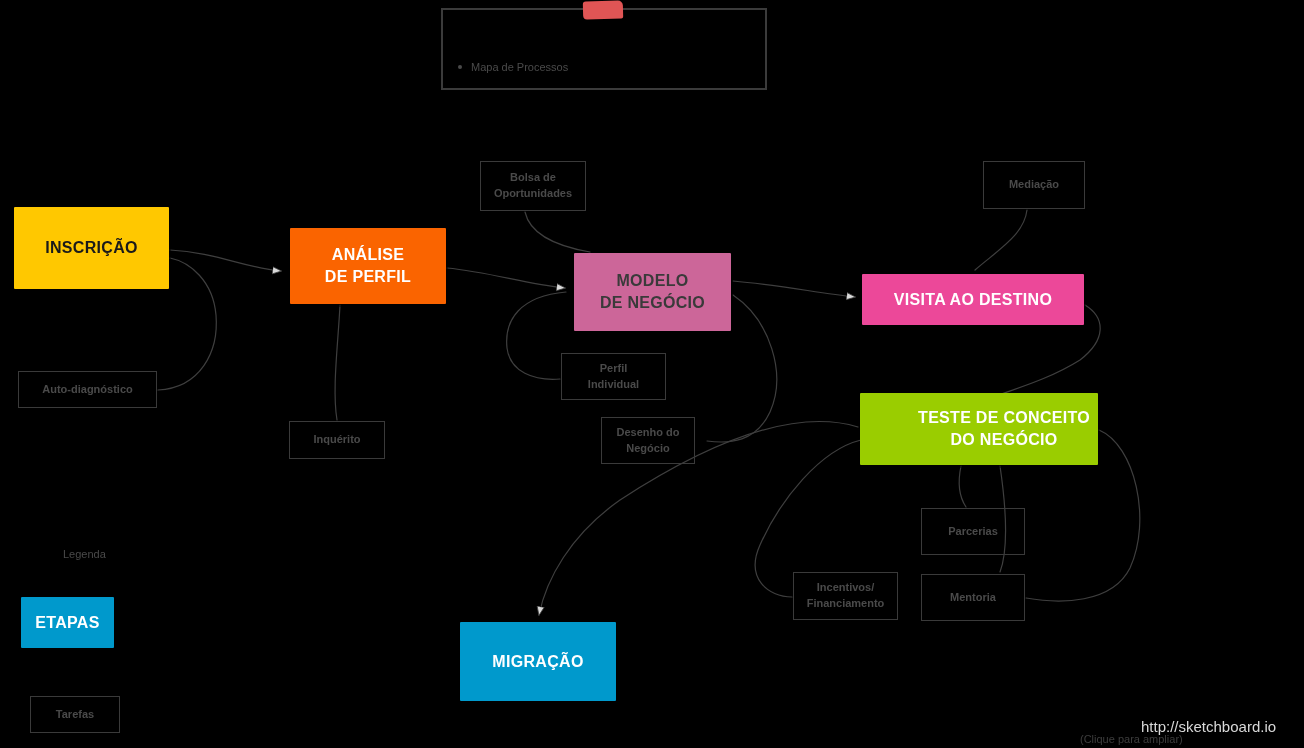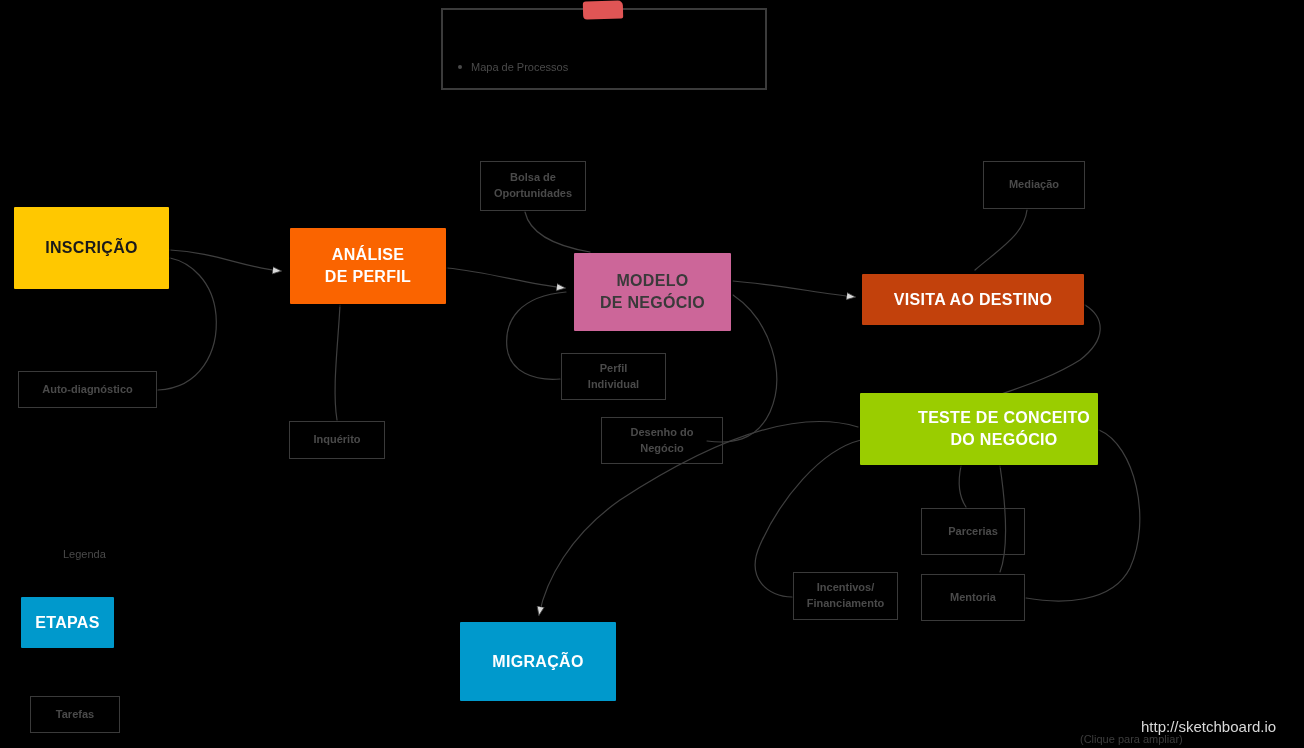--- a/index.html
+++ b/index.html
@@ -176,42 +176,42 @@
   <div id="nodes">
       <div class="stage" style="left: 14px; top: 207px; width: 155px; height: 82px; background: rgb(255, 200, 0); color: rgb(26, 26, 26); box-shadow: rgba(0, 0, 0, 0.45) 2px 3px 0px;">
         <span>INSCRIÇÃO</span>
       </div>
       <div class="stage" style="left: 290px; top: 228px; width: 156px; height: 76px; background: rgb(250, 100, 0); color: rgb(255, 255, 255); box-shadow: rgba(0, 0, 0, 0.45) 2px 3px 0px;">
         <span>ANÁLISE<br>DE PERFIL</span>
       </div>
       <div class="stage" style="left: 574px; top: 253px; width: 157px; height: 78px; background: rgb(204, 102, 153); color: rgb(58, 58, 58); box-shadow: rgba(0, 0, 0, 0.45) 2px 3px 0px;">
         <span>MODELO<br>DE NEGÓCIO</span>
       </div>
-      <div class="stage" style="left: 862px; top: 274px; width: 222px; height: 51px; background: #c2410c; color: rgb(255, 255, 255); box-shadow: rgba(0, 0, 0, 0.45) 2px 3px 0px;">
+      <div class="stage" style="left: 862px; top: 274px; width: 222px; height: 51px; background: #ec4899; color: rgb(255, 255, 255); box-shadow: rgba(0, 0, 0, 0.45) 2px 3px 0px;">
         <span>VISITA AO DESTINO</span>
       </div>
       <div class="stage" style="left: 860px; top: 393px; width: 238px; height: 72px; background: rgb(154, 205, 0); color: rgb(255, 255, 255); box-shadow: rgba(0, 0, 0, 0.45) 2px 3px 0px; justify-content: flex-end;">
         <span>TESTE DE CONCEITO<br>DO NEGÓCIO</span>
       </div>
       <div class="stage" style="left: 460px; top: 622px; width: 156px; height: 79px; background: rgb(0, 153, 204); color: rgb(255, 255, 255); box-shadow: rgba(0, 0, 0, 0.45) 2px 3px 0px;">
         <span>MIGRAÇÃO</span>
       </div>
       <div class="task" style="left: 18px; top: 371px; width: 139px; height: 37px;">
         <span>Auto-diagnóstico</span>
       </div>
       <div class="task" style="left: 289px; top: 421px; width: 96px; height: 38px;">
         <span>Inquérito</span>
       </div>
       <div class="task" style="left: 480px; top: 161px; width: 106px; height: 50px;">
         <span>Bolsa de<br>Oportunidades</span>
       </div>
       <div class="task" style="left: 561px; top: 353px; width: 105px; height: 47px;">
         <span>Perfil<br>Individual</span>
       </div>
-      <div class="task" style="left: 601px; top: 417px; width: 122px; height: 47px;">
+      <div class="task" style="left: 601px; top: 417px; width: 94px; height: 47px;">
         <span>Desenho do<br>Negócio</span>
       </div>
       <div class="task" style="left: 983px; top: 161px; width: 102px; height: 48px;">
         <span>Mediação</span>
       </div>
       <div class="task" style="left: 921px; top: 508px; width: 104px; height: 47px;">
         <span>Parcerias</span>
       </div>
       <div class="task" style="left: 793px; top: 572px; width: 105px; height: 48px;">
         <span>Incentivos/<br>Financiamento</span>

